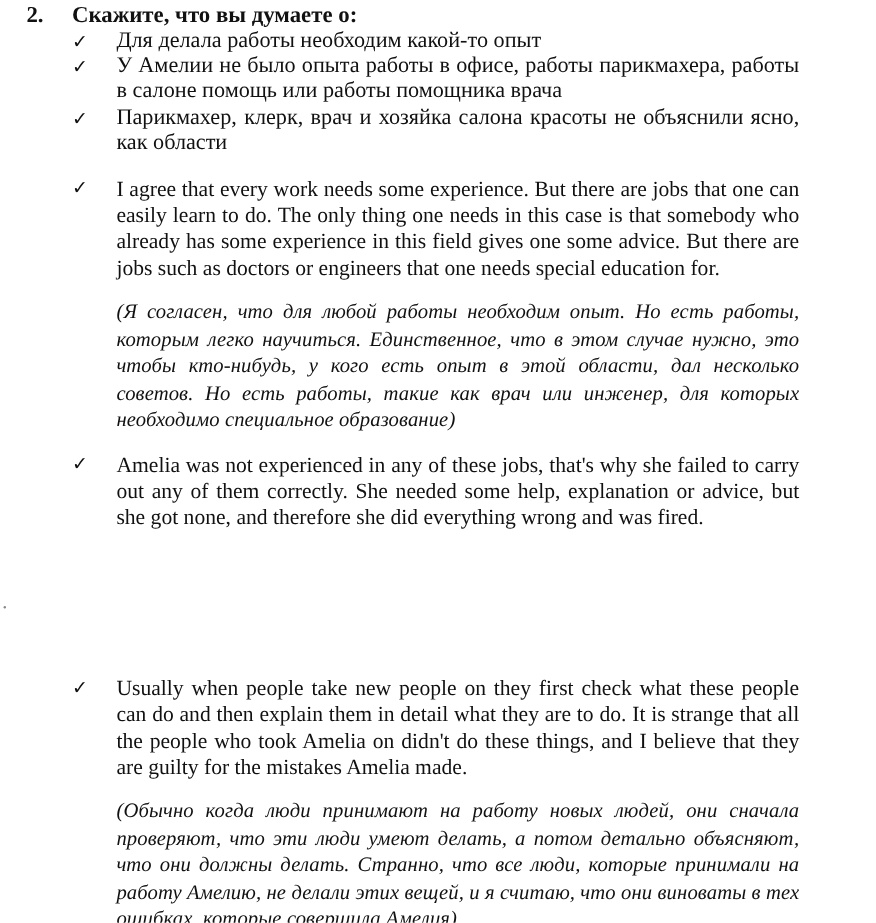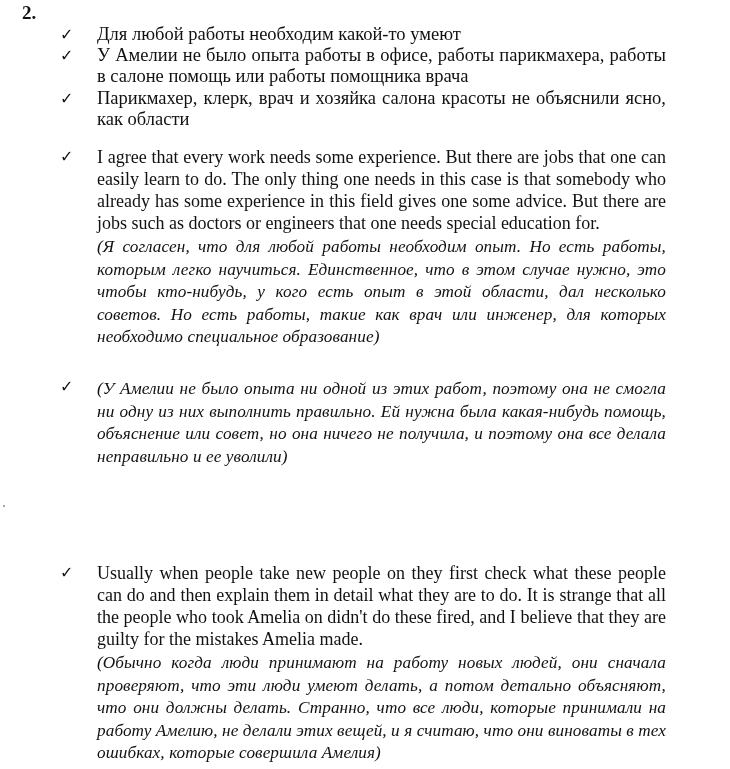--- a/index.html
+++ b/index.html
@@ -22,61 +22,62 @@
     position: absolute; left: 0; top: 0;
     font-family: "DejaVu Sans", sans-serif; font-size: 16px; line-height: 21px;
   }
   .text {
     margin-left: 37px;
     font-size: 18.5px; line-height: 21px;
     text-align: justify;
   }
   .text.en { line-height: 22px; font-size: 18px; }
   .trans {
-    margin-left: 37px; margin-top: 2px;
+    margin-left: 37px; margin-top: 15px;
     font-style: italic; font-size: 17.2px; line-height: 22.5px;
     text-align: justify; letter-spacing: 0.1px;
   }
   .stray-dot {
     position: absolute; left: 3px; top: 505px; width: 2px; height: 2px;
     background: #888; border-radius: 1px;
   }
 </style>
 </head>
 <body>
 
 <div class="page">
   <div class="q-num">2.</div>
+  <div class="q-title">Скажите, что вы думаете о:</div>
 
   <div class="item" style="top:24px;">
     <span class="check">✓</span>
-    <div class="text">Для любой работы необходим какой-то умеют</div>
+    <div class="text">Для делала работы необходим какой-то опыт</div>
   </div>
 
   <div class="item" style="top:45px;">
     <span class="check">✓</span>
     <div class="text">У Амелии не было опыта работы в офисе, работы парикмахера, работы в салоне помощь или работы помощника врача</div>
   </div>
 
   <div class="item" style="top:88px;">
     <span class="check">✓</span>
     <div class="text">Парикмахер, клерк, врач и хозяйка салона красоты не объяснили ясно, как области</div>
   </div>
 
   <div class="item" style="top:146px;">
     <span class="check">✓</span>
     <div class="text en">I agree that every work needs some experience. But there are jobs that one can easily learn to do. The only thing one needs in this case is that somebody who already has some experience in this field gives one some advice. But there are jobs such as doctors or engineers that one needs special education for.</div>
     <div class="trans">(Я согласен, что для любой работы необходим опыт. Но есть работы, которым легко научиться. Единственное, что в этом случае нужно, это чтобы кто-нибудь, у кого есть опыт в этой области, дал несколько советов. Но есть работы, такие как врач или инженер, для которых необходимо специальное образование)</div>
   </div>
 
   <div class="item" style="top:376px;">
     <span class="check">✓</span>
-    <div class="trans">(У Амелии не было опыта ни одной из этих работ, поэтому она не смогла ни одну из них выполнить правильно. Ей нужна была какая-нибудь помощь, объяснение или совет, но она ничего не получила, и поэтому она все делала неправильно и ее уволили)</div>
+    <div class="text en">Amelia was not experienced in any of these jobs, that's why she failed to carry out any of them correctly. She needed some help, explanation or advice, but she got none, and therefore she did everything wrong and was fired.</div>
   </div>
 
   <div class="item" style="top:562px;">
     <span class="check">✓</span>
-    <div class="text en">Usually when people take new people on they first check what these people can do and then explain them in detail what they are to do. It is strange that all the people who took Amelia on didn't do these fired, and I believe that they are guilty for the mistakes Amelia made.</div>
+    <div class="text en">Usually when people take new people on they first check what these people can do and then explain them in detail what they are to do. It is strange that all the people who took Amelia on didn't do these things, and I believe that they are guilty for the mistakes Amelia made.</div>
     <div class="trans">(Обычно когда люди принимают на работу новых людей, они сначала проверяют, что эти люди умеют делать, а потом детально объясняют, что они должны делать. Странно, что все люди, которые принимали на работу Амелию, не делали этих вещей, и я считаю, что они виноваты в тех ошибках, которые совершила Амелия)</div>
   </div>
 
   <div class="stray-dot"></div>
 </div>
 
 </body></html>

